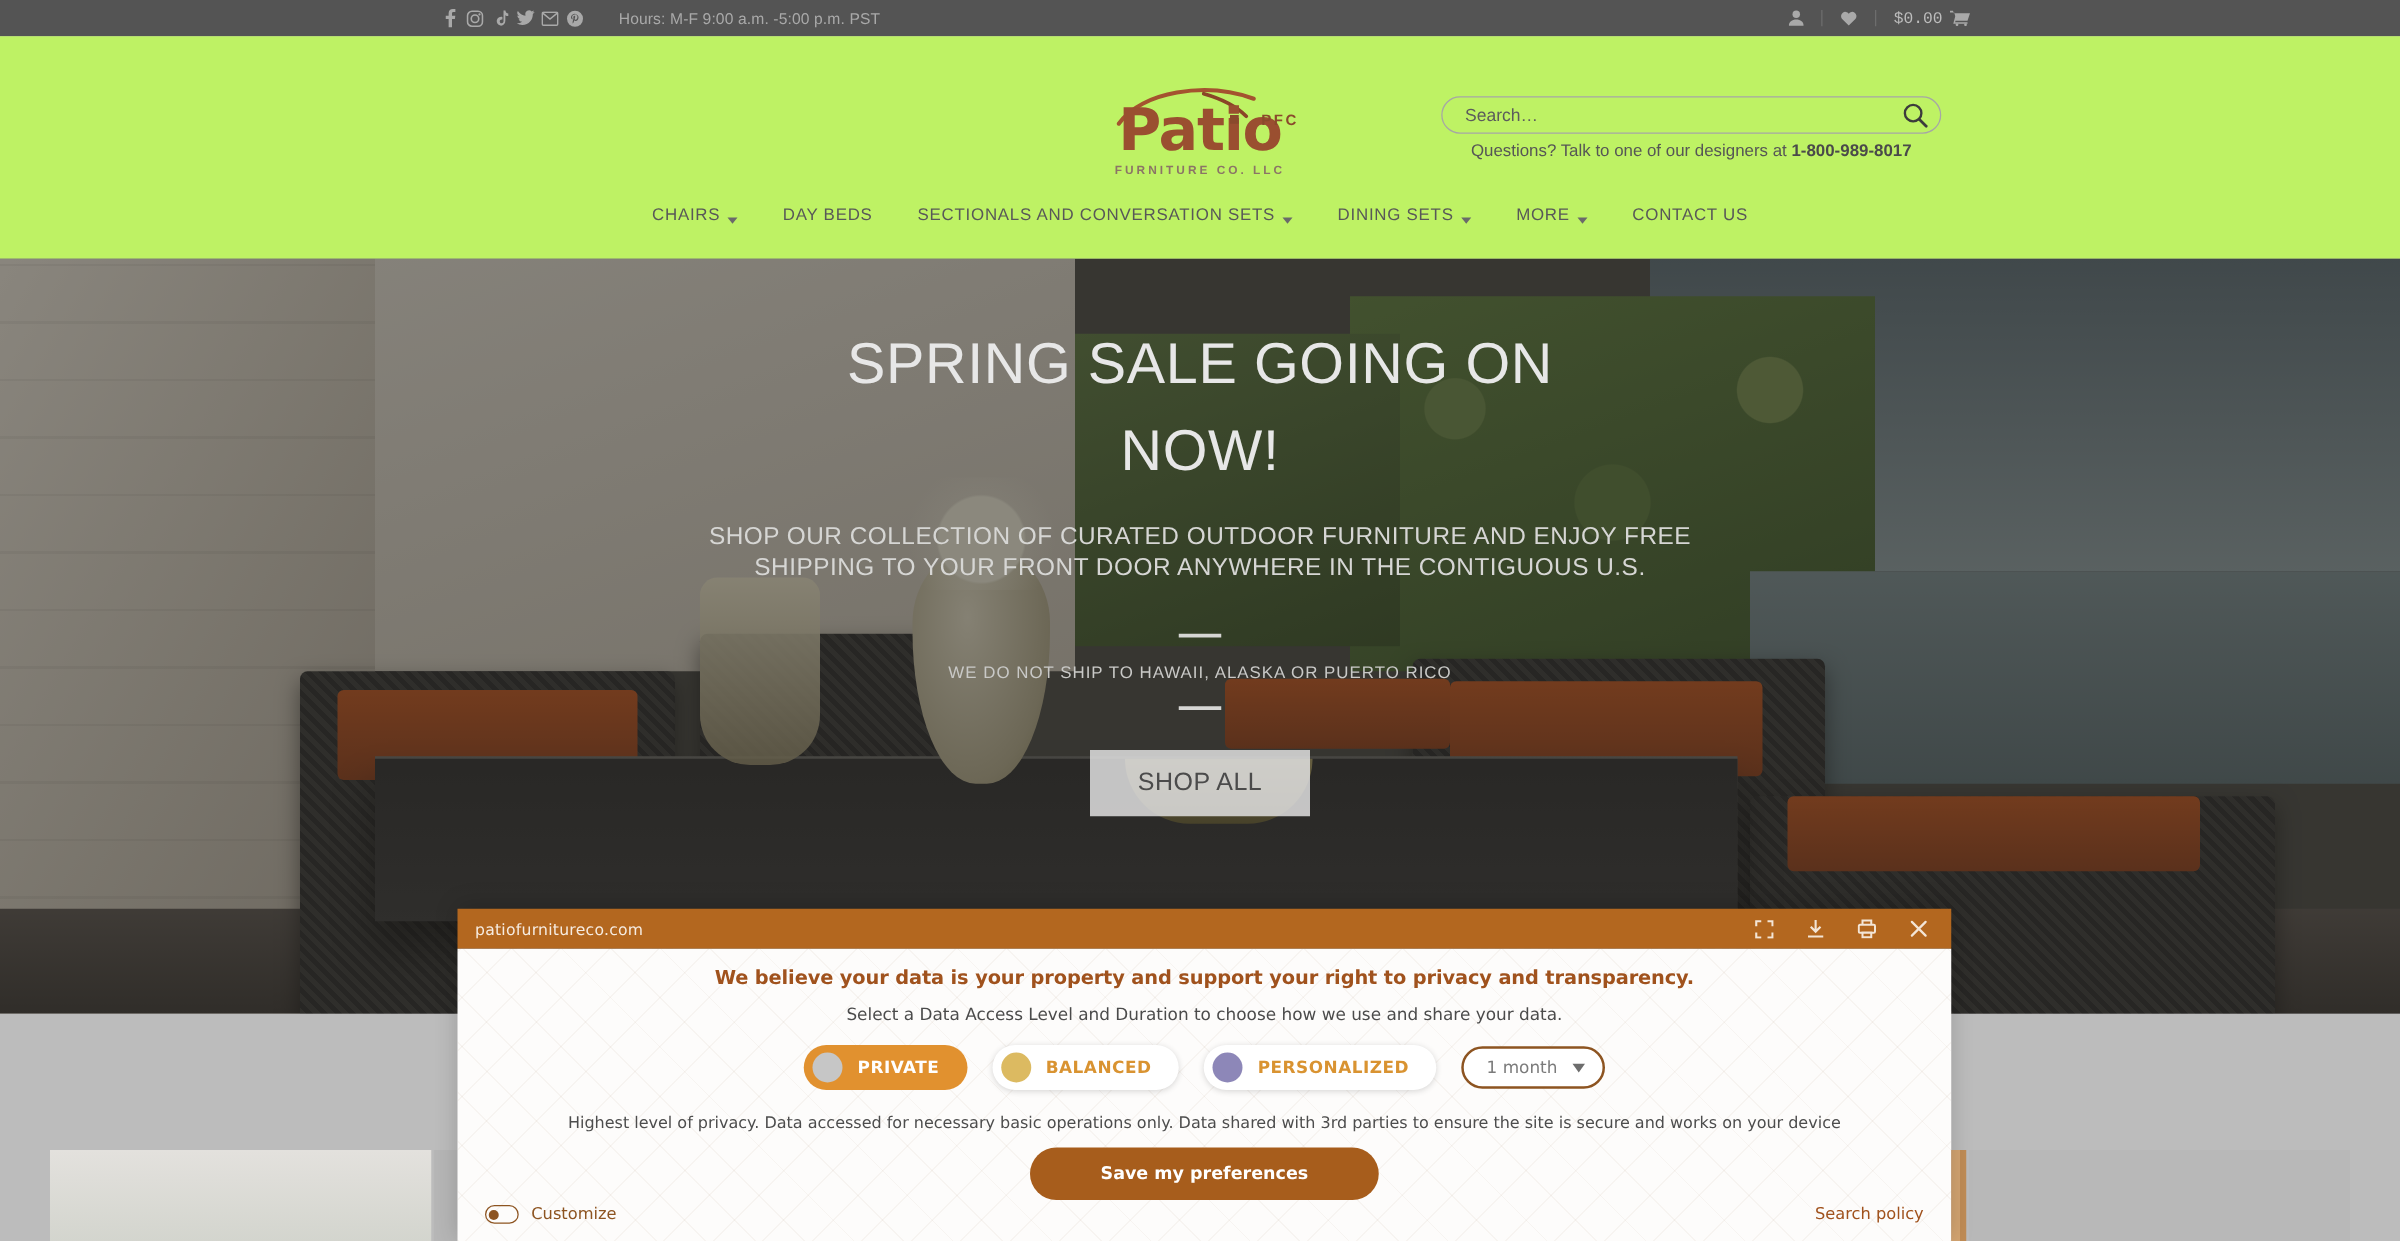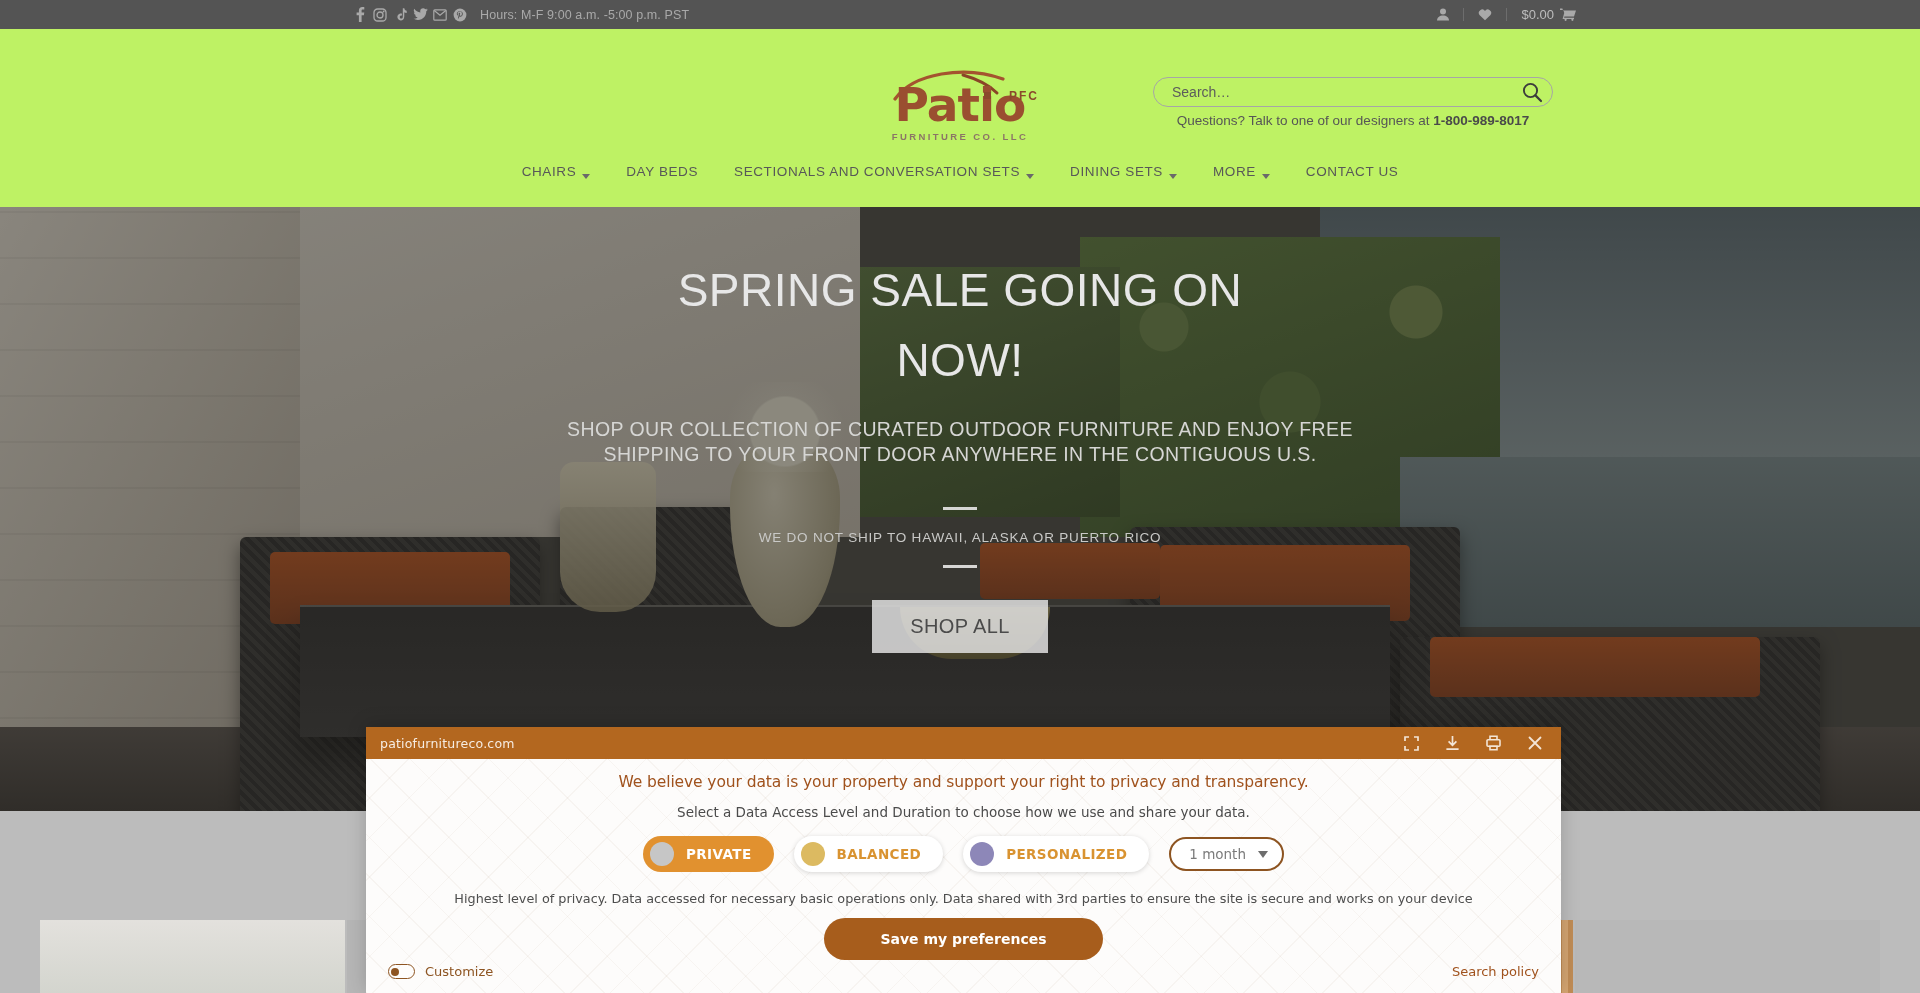--- a/index.html
+++ b/index.html
@@ -24,26 +24,26 @@
     display: flex; align-items: center; gap: 0px;
     margin-left: 350px;
   }
   .social-ico {
     width: 20px; height: 16px;
     display: flex; align-items: center; justify-content: center;
     color: #a9a9a9;
     cursor: pointer;
   }
   .social-ico svg { display:block; }
-  .hours { margin-left: 10px; color: #a9a9a9; font-size: 12.5px; letter-spacing: .1px;}
+  .hours { margin-left: 25px; color: #a9a9a9; font-size: 12.5px; letter-spacing: .1px;}
   .topbar-right {
     position: absolute; right: 330px; top: 0; height: 29px;
     display: flex; align-items: center; gap: 0px; color: #a9a9a9;
   }
-  .tb-item { display:flex; align-items:center; justify-content:center; padding: 0 14px; cursor:pointer; }
+  .tb-item { display:flex; align-items:center; justify-content:center; padding: 0 14px; cursor:pointer;font-family:Liberation Mono, monospace; }
   .tb-sep { width:1px; height:13px; background:#6d6d6d; }
   .cart-amt { font-size: 13px; color:#bdbdbd; margin-right:6px;}
 
   
   .header {
     height: 178px;
     background: #bef264;
     position: relative;
   }
   .logo {
@@ -233,21 +233,21 @@
   }
   .dlg-pattern {
     position:absolute; inset:0;
     background-image:
       repeating-linear-gradient(45deg, rgba(170,140,110,.07) 0 1px, transparent 1px 28px),
       repeating-linear-gradient(-45deg, rgba(170,140,110,.07) 0 1px, transparent 1px 28px);
     pointer-events:none;
   }
   .dlg-inner { position:relative; z-index:2; padding-top: 14px; }
   .dlg-title {
-    font-size: 15.5px; font-weight:400; color:#a0521d; letter-spacing:-.1px;
+    font-size: 15.5px; font-weight:700; color:#a0521d; letter-spacing:-.1px;
   }
   .dlg-sub { margin-top: 13px; font-size: 13.5px; color:#4b4b4b;}
   .levels {
     margin-top: 16px;
     display:flex; justify-content:center; align-items:center; gap: 20px;
   }
   .pill {
     display:flex; align-items:center; gap: 12px;
     padding: 6px 22px 6px 7px;
     border-radius: 22px;

